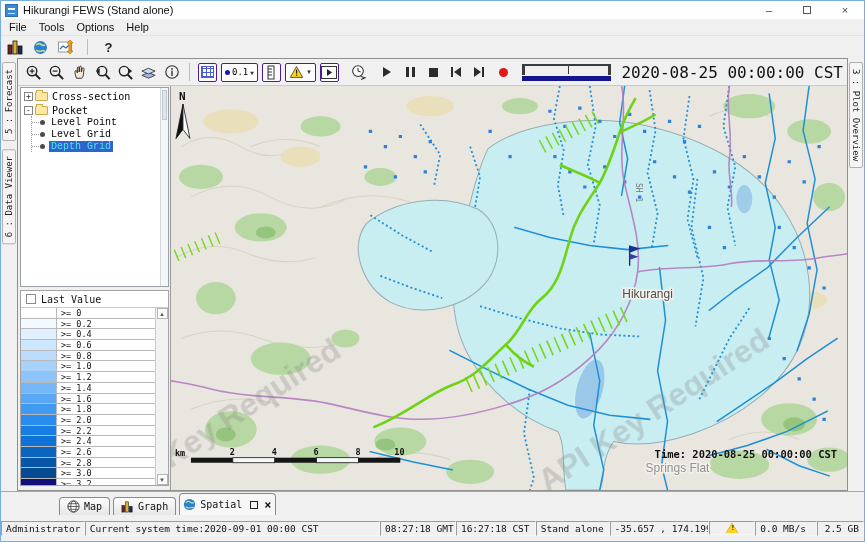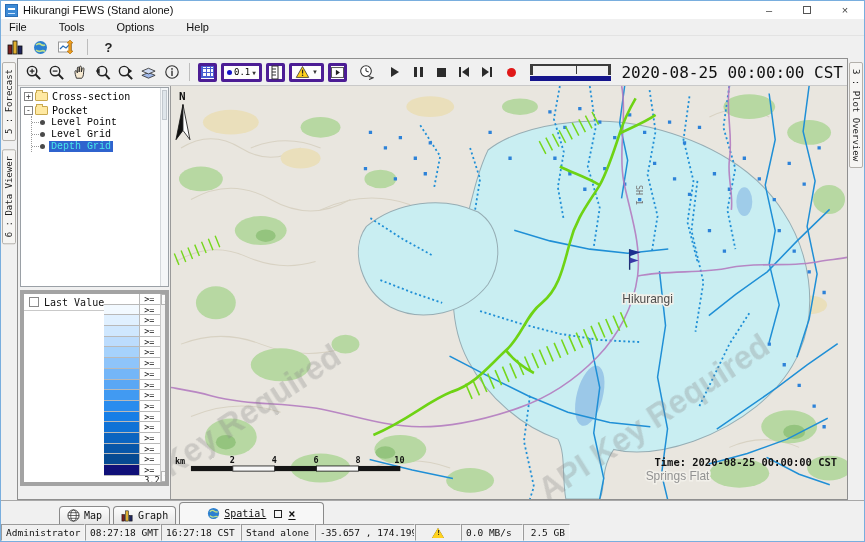--- a/index.html
+++ b/index.html
@@ -11,21 +11,21 @@
   
   .titlebar { height:18px; background:#fff; display:flex; align-items:center; padding-left:4px; flex:none; }
   .app-icon { width:13px; height:13px; border:1px solid #2a6db5; background:#3c8ad6; margin-right:5px; position:relative; flex:none; }
   .app-icon::after { content:""; position:absolute; left:2px; top:3px; width:7px; height:3px; border-top:2px solid #fff; border-bottom:1px solid #cfe6ff; }
   .title-text { font-size:11px; color:#111; }
   .win-controls { margin-left:auto; display:flex; align-items:center; height:100%; }
   .win-btn { width:38px; text-align:center; color:#444; font-size:11px; line-height:18px; }
   .win-max-box { width:8px; height:8px; border:1px solid #555; display:inline-block; }
 
   
-  .menubar { height:17px; background:#f0f0f0; display:flex; align-items:center; gap:32px; padding-left:8px; font-size:11px; color:#111; flex:none; border-bottom:1px solid #e3e3e3; }
+  .menubar { height:17px; background:#f0f0f0; display:flex; align-items:center; gap:12px; padding-left:8px; font-size:11px; color:#111; flex:none; border-bottom:1px solid #e3e3e3; }
   .menu-item { cursor:default; }
 
   
   .toolbar1 { height:22px; background:#f0f0f0; display:flex; align-items:center; gap:9px; padding-left:5px; flex:none; }
   .tb-icon { width:17px; height:17px; display:flex; align-items:center; justify-content:center; }
   .tb-sep { width:1px; height:16px; background:#bdbdbd; margin:0 3px; }
   .help-q { font-size:13px; font-weight:bold; color:#222; }
 
   
   .main-row { flex:1 1 auto; display:flex; min-height:0; background:#f0f0f0; }
@@ -34,21 +34,21 @@
   .vtab { font-size:9px; color:#222; background:#f6f5f3; border:1px solid #b3b0ab; border-radius:2px; padding:6px 1px; font-family:"DejaVu Sans Mono", monospace; white-space:nowrap; }
   .vtab-up { writing-mode:vertical-rl; transform:rotate(180deg); }
   .vtab-down { writing-mode:vertical-rl; }
 
   .spatial-panel { flex:1 1 auto; border:1px solid #8f8f8f; background:#f0f0f0; display:flex; flex-direction:column; min-width:0; }
 
   
   .map-toolbar { height:27px; flex:none; display:flex; align-items:center; padding:0 4px 0 6px; gap:4px; border-bottom:1px solid #c9c9c9; }
   .mt-icon { width:19px; height:19px; flex:none; display:flex; align-items:center; justify-content:center; }
   .mt-sep { width:1px; height:18px; background:#bdbdbd; margin:0 4px; flex:none; }
-  .boxed { border:3px solid #4c1d95; background:#fdfdfd; border-radius:2px;text-align:right; }
+  .boxed { border:1px solid #4c1d95; background:#fdfdfd; border-radius:2px;text-align:right; }
   .dd-box { height:19px; display:flex; align-items:center; gap:2px; padding:0 3px; font-size:9px; }
   .blue-dot { width:5px; height:5px; border-radius:50%; background:#1515c8; }
   .caret { font-size:6px; color:#333; }
   .grid-glyph { width:13px; height:12px; background:
       repeating-linear-gradient(90deg,#4a5ed2 0 1px,transparent 1px 4px),
       repeating-linear-gradient(0deg,#4a5ed2 0 1px,transparent 1px 4px); border:1px solid #4a5ed2; }
   .play-tri { width:0; height:0; border-left:8px solid #2b2b2b; border-top:5px solid transparent; border-bottom:5px solid transparent; }
   .pause-bars { display:flex; gap:3px; }
   .pause-bars i { width:3px; height:10px; background:#2b2b2b; }
   .stop-sq { width:9px; height:9px; background:#2b2b2b; }
@@ -77,50 +77,50 @@
   .expander { width:9px; height:9px; border:1px solid #848484; background:#fff; font-size:8px; line-height:7px; text-align:center; color:#333; flex:none; margin-right:2px; }
   .folder { width:13px; height:9px; background:#ffe9a2; border:1px solid #c9a94f; border-radius:1px; flex:none; margin-right:4px; position:relative; }
   .folder::before { content:""; position:absolute; top:-3px; left:0; width:5px; height:2px; background:#ffe9a2; border:1px solid #c9a94f; border-bottom:none; }
   .tree-kids { margin-left:7px; border-left:1px dotted #9a9a9a;font-family:Liberation Mono, monospace; }
   .kid-row { display:flex; align-items:center; height:12px; white-space:nowrap; }
   .kid-tick { width:7px; border-top:1px dotted #9a9a9a; flex:none; }
   .bullet { width:5px; height:5px; border-radius:50%; background:#4a4a4a; flex:none; margin:0 4px 0 1px; }
   .kid-label { padding:0 2px; }
   .kid-label.selected { background:#2f63ce; color:#49e8e8; }
 
-  .legend-box { margin-top:3px; height:196px; background:#fff; border:4px solid #a3a3a3; overflow:hidden; display:flex; }
+  .legend-box { margin-top:3px; height:196px; background:#fff; border:1px solid #a3a3a3; overflow:hidden; display:flex; flex-direction:column; }
   .legend-head { height:17px; flex:none; display:flex; align-items:center; gap:5px; padding-left:5px; border-bottom:1px solid #c9c9c9; }
   .checkbox { width:10px; height:10px; border:1px solid #8a8a8a; background:#fff; flex:none; }
   .legend-head span { font-size:10px; color:#111; }
   .legend-body { flex:1 1 auto; display:flex; min-height:0; }
   .legend-rows { flex:1 1 auto; overflow:hidden; }
   .lg-row { display:flex; height:10.7px; border-bottom:1px solid #b9b9b9; }
   .lg-swatch { width:36px; flex:none; border-right:1px solid #b9b9b9; }
   .lg-label { flex:1; font-size:8.5px; line-height:10px; padding-left:4px; color:#111; background:#fff; }
   .legend-sb { width:13px; flex:none; background:#f2f2f2; border-left:1px solid #c9c9c9; display:flex; flex-direction:column; justify-content:space-between; align-items:center; }
   .sb-btn { width:11px; height:11px; border:1px solid #b5b5b5; background:#fbfbfb; font-size:6px; line-height:10px; text-align:center; color:#555; }
 
   .map-area { flex:1 1 auto; min-width:0; border-left:1px solid #9a9a9a; position:relative; background:#e9e6df; }
   .map-svg { display:block; width:100%; height:100%; }
 
   
   .bottom-tabs { height:24px; flex:none; background:#f0f0f0; border-top:1px solid #a8a8a8; display:flex; align-items:flex-end; padding-left:58px; }
   .btab { display:flex; align-items:center; gap:4px; font-size:10px; font-family:"DejaVu Sans Mono", monospace; color:#111;
       border:1px solid #8a8a8a; border-bottom:none; border-radius:4px 4px 0 0; background:linear-gradient(#fdfdfd,#e6e6e6);
       height:18px; padding:0 7px; margin-right:3px; }
-  .btab.active { height:22px; background:#f7f7f7; padding:0 27px;text-decoration:underline; }
+  .btab.active { height:22px; background:#f7f7f7; padding:0 3px; }
   .btab .mini-ico { width:13px; height:13px; flex:none; }
   .tab-max { width:8px; height:8px; border:1.5px solid #222; display:inline-block; margin-left:4px; }
   .tab-close { font-weight:bold; font-size:12px; color:#111; margin-left:2px; line-height:10px; }
 
   .logs-row { height:15px; flex:none; background:#f0f0f0; display:flex; align-items:center; padding-left:24px; }
   .logs-btn { font-size:9px; font-family:"DejaVu Sans Mono", monospace; border:1px solid #8a8a8a; border-radius:2px; background:linear-gradient(#fdfdfd,#e3e3e3); padding:0 6px; height:13px; line-height:12px; color:#111; }
 
   
-  .statusbar { height:17px; flex:none; display:flex; background:#f0f0f0; font-family:"DejaVu Sans Mono", monospace; font-size:9.5px; color:#111; }
+  .statusbar { height:26px; flex:none; display:flex; background:#f0f0f0; font-family:"DejaVu Sans Mono", monospace; font-size:9.5px; color:#111;align-items:center; }
   .st-cell { border:1px solid; border-color:#9b9b9b #f6f6f6 #f6f6f6 #9b9b9b; padding:1px 4px; white-space:nowrap; overflow:hidden; display:flex; align-items:center; position:relative; }
   .st-fill { position:absolute; left:1px; top:1px; bottom:1px; background:#a6dcf0; z-index:0; }
   .st-cell span { position:relative; z-index:1; }
   .warn-tri { width:0; height:0; border-left:6px solid transparent; border-right:6px solid transparent; border-bottom:10px solid #ffd21e; position:relative; margin:0 auto; filter:drop-shadow(0 0 0.5px #333); }
   .warn-tri::after { content:"!"; position:absolute; left:-1.5px; top:1px; font-size:7px; font-weight:bold; color:#222; }
 </style>
 </head>
 <body>
 
 <div id="app">
@@ -601,20 +601,23 @@
       <span class="tab-max"></span>
       <span class="tab-close">×</span>
     </span>
   </div>
 
 
   <div class="statusbar">
     <span class="st-cell" style="width:84px;">
         <span>Administrator</span>
       </span>
+    <span class="st-cell" style="width:296px;">
+        <span>Current system time:2020-09-01 00:00 CST</span>
+      </span>
     <span class="st-cell" style="width:76px;">
         <span>08:27:18 GMT</span>
       </span>
     <span class="st-cell" style="width:80px;">
         <span>16:27:18 CST</span>
       </span>
     <span class="st-cell" style="width:74px;">
         <span>Stand alone</span>
       </span>
     <span class="st-cell" style="width:100px;">

